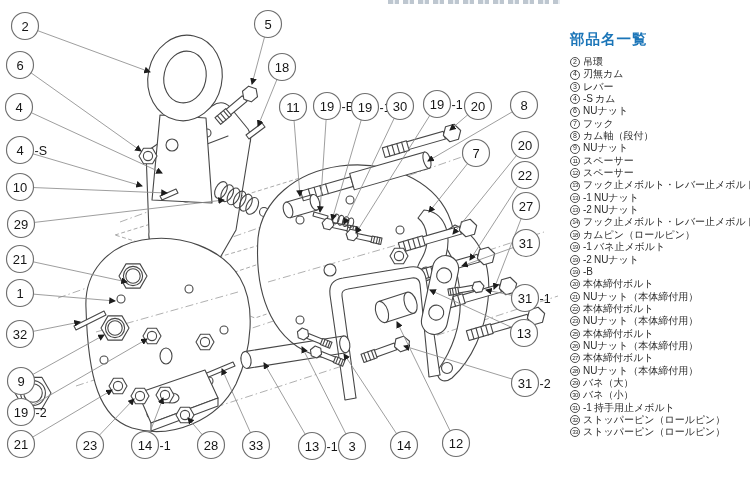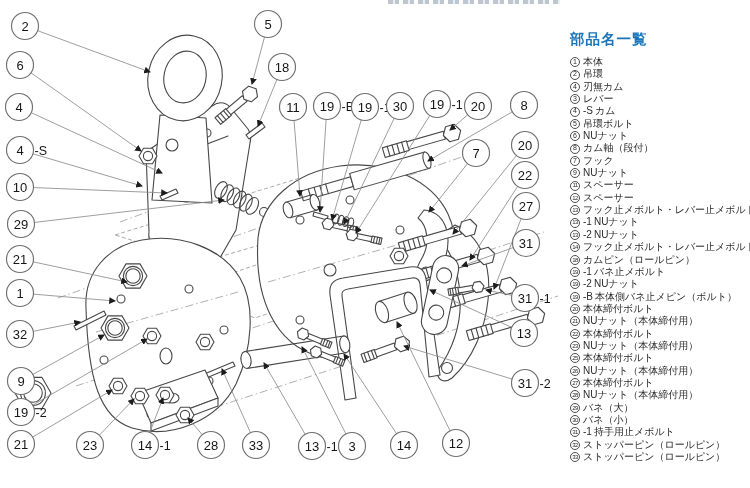--- a/index.html
+++ b/index.html
@@ -441,55 +441,47 @@
           <circle cx="456" cy="443" r="13.5" class="co"></circle>
           <text x="456" y="447.5" class="cot">12</text>
         </g>
       </g>
   </svg>
 
   <div class="parts-list">
     <div class="pl-title" style="color: rgb(27, 117, 184);">部品名一覧</div>
     <div>
         <div class="pl-row">
-          <span class="cn">1</span>
-          <span> 本体</span>
-        </div>
-        <div class="pl-row">
           <span class="cn">2</span>
           <span> 吊環</span>
         </div>
         <div class="pl-row">
           <span class="cn">4</span>
           <span> 刃無カム</span>
         </div>
         <div class="pl-row">
           <span class="cn">3</span>
           <span> レバー</span>
         </div>
         <div class="pl-row">
           <span class="cn">4</span>
           <span class="sfx">-S</span>
           <span>カム</span>
         </div>
         <div class="pl-row">
-          <span class="cn">5</span>
-          <span> 吊環ボルト</span>
-        </div>
-        <div class="pl-row">
           <span class="cn">6</span>
           <span> NUナット</span>
         </div>
         <div class="pl-row">
+          <span class="cn">7</span>
+          <span> フック</span>
+        </div>
+        <div class="pl-row">
           <span class="cn">8</span>
           <span> カム軸（段付）</span>
-        </div>
-        <div class="pl-row">
-          <span class="cn">7</span>
-          <span> フック</span>
         </div>
         <div class="pl-row">
           <span class="cn">9</span>
           <span> NUナット</span>
         </div>
         <div class="pl-row">
           <span class="cn big">11</span>
           <span> スペーサー</span>
         </div>
         <div class="pl-row">
@@ -524,21 +516,20 @@
           <span>バネ止メボルト</span>
         </div>
         <div class="pl-row">
           <span class="cn big">19</span>
           <span class="sfx">-2</span>
           <span>NUナット</span>
         </div>
         <div class="pl-row">
           <span class="cn big">19</span>
           <span class="sfx">-B</span>
-          <span>本体側バネ止メピン（ボルト）</span>
         </div>
         <div class="pl-row">
           <span class="cn big">20</span>
           <span> 本体締付ボルト</span>
         </div>
         <div class="pl-row">
           <span class="cn big">21</span>
           <span> NUナット（本体締付用）</span>
         </div>
         <div class="pl-row">

